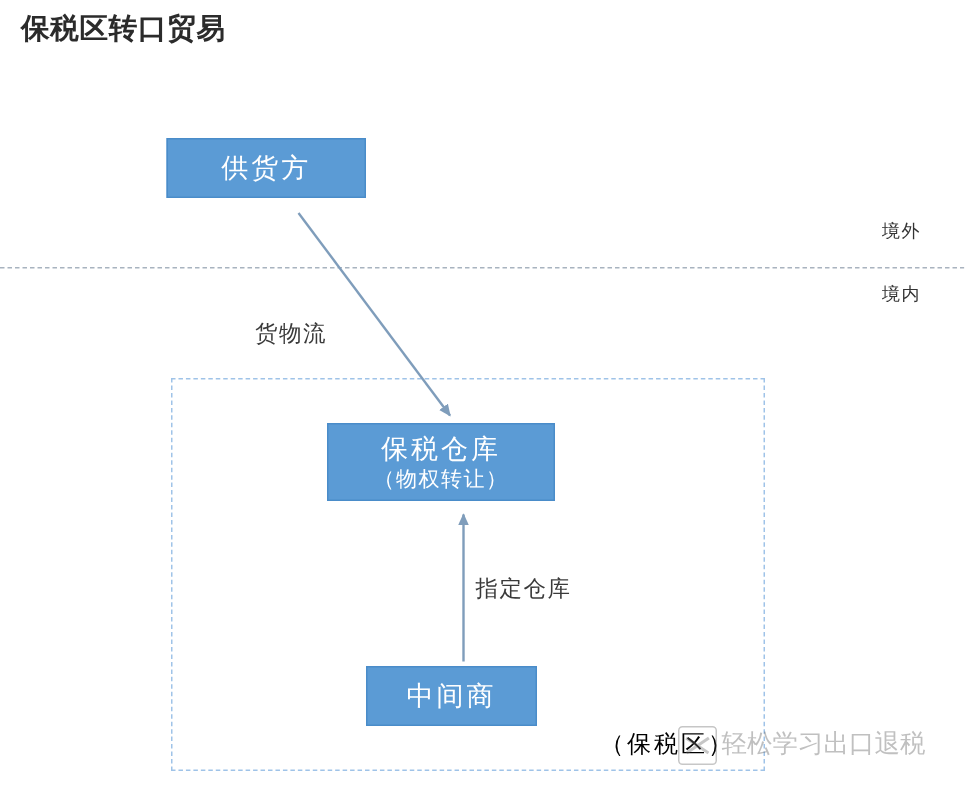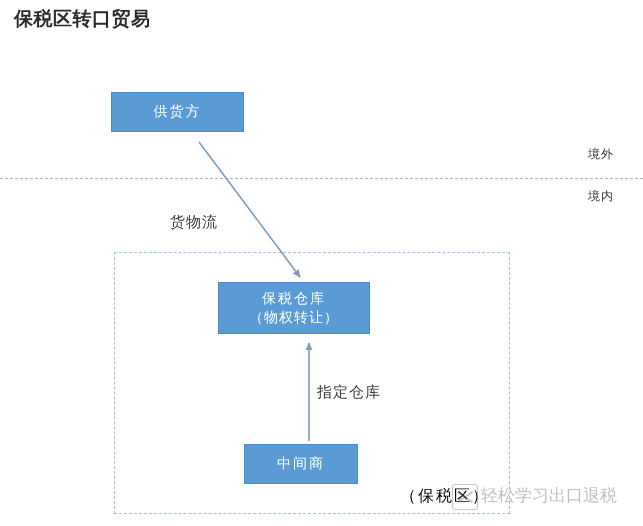--- a/index.html
+++ b/index.html
@@ -37,21 +37,21 @@
     border: 1px solid #4a8cc9;
     color: #ffffff;
     display: flex;
     flex-direction: column;
     align-items: center;
     justify-content: center;
     box-sizing: border-box;
     line-height: 1.25;
   }
   .box .line1 {
-    font-size: 14px;
+    font-size: 18px;
     letter-spacing: 2px;
     white-space: nowrap;
   }
   .box .line2 {
     font-size: 14px;
     letter-spacing: 1px;
     white-space: nowrap;
     margin-top: 1px;
   }
 

